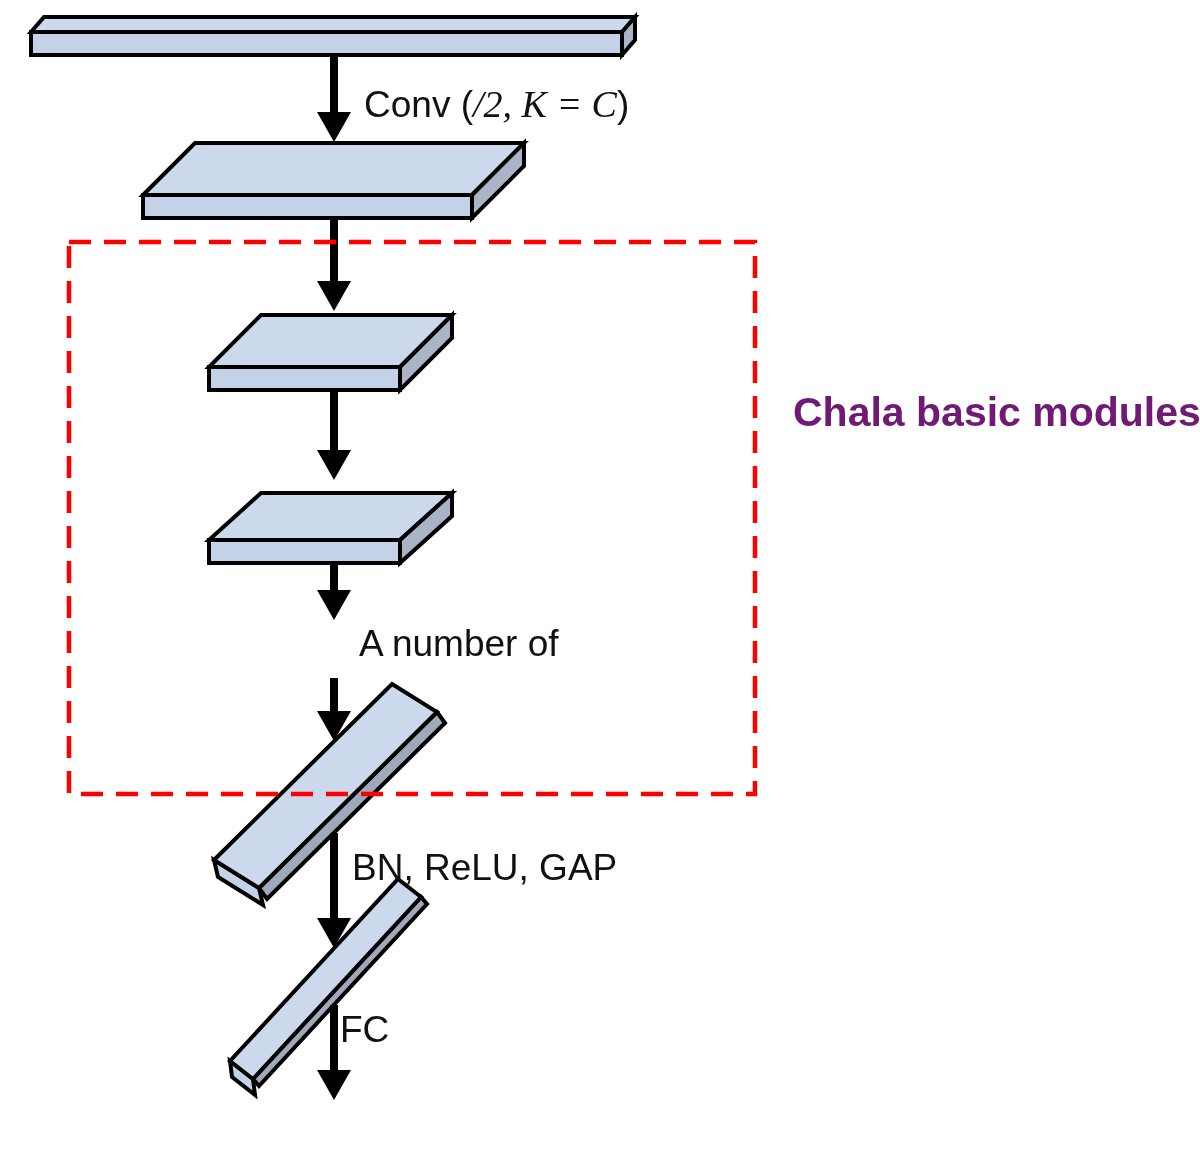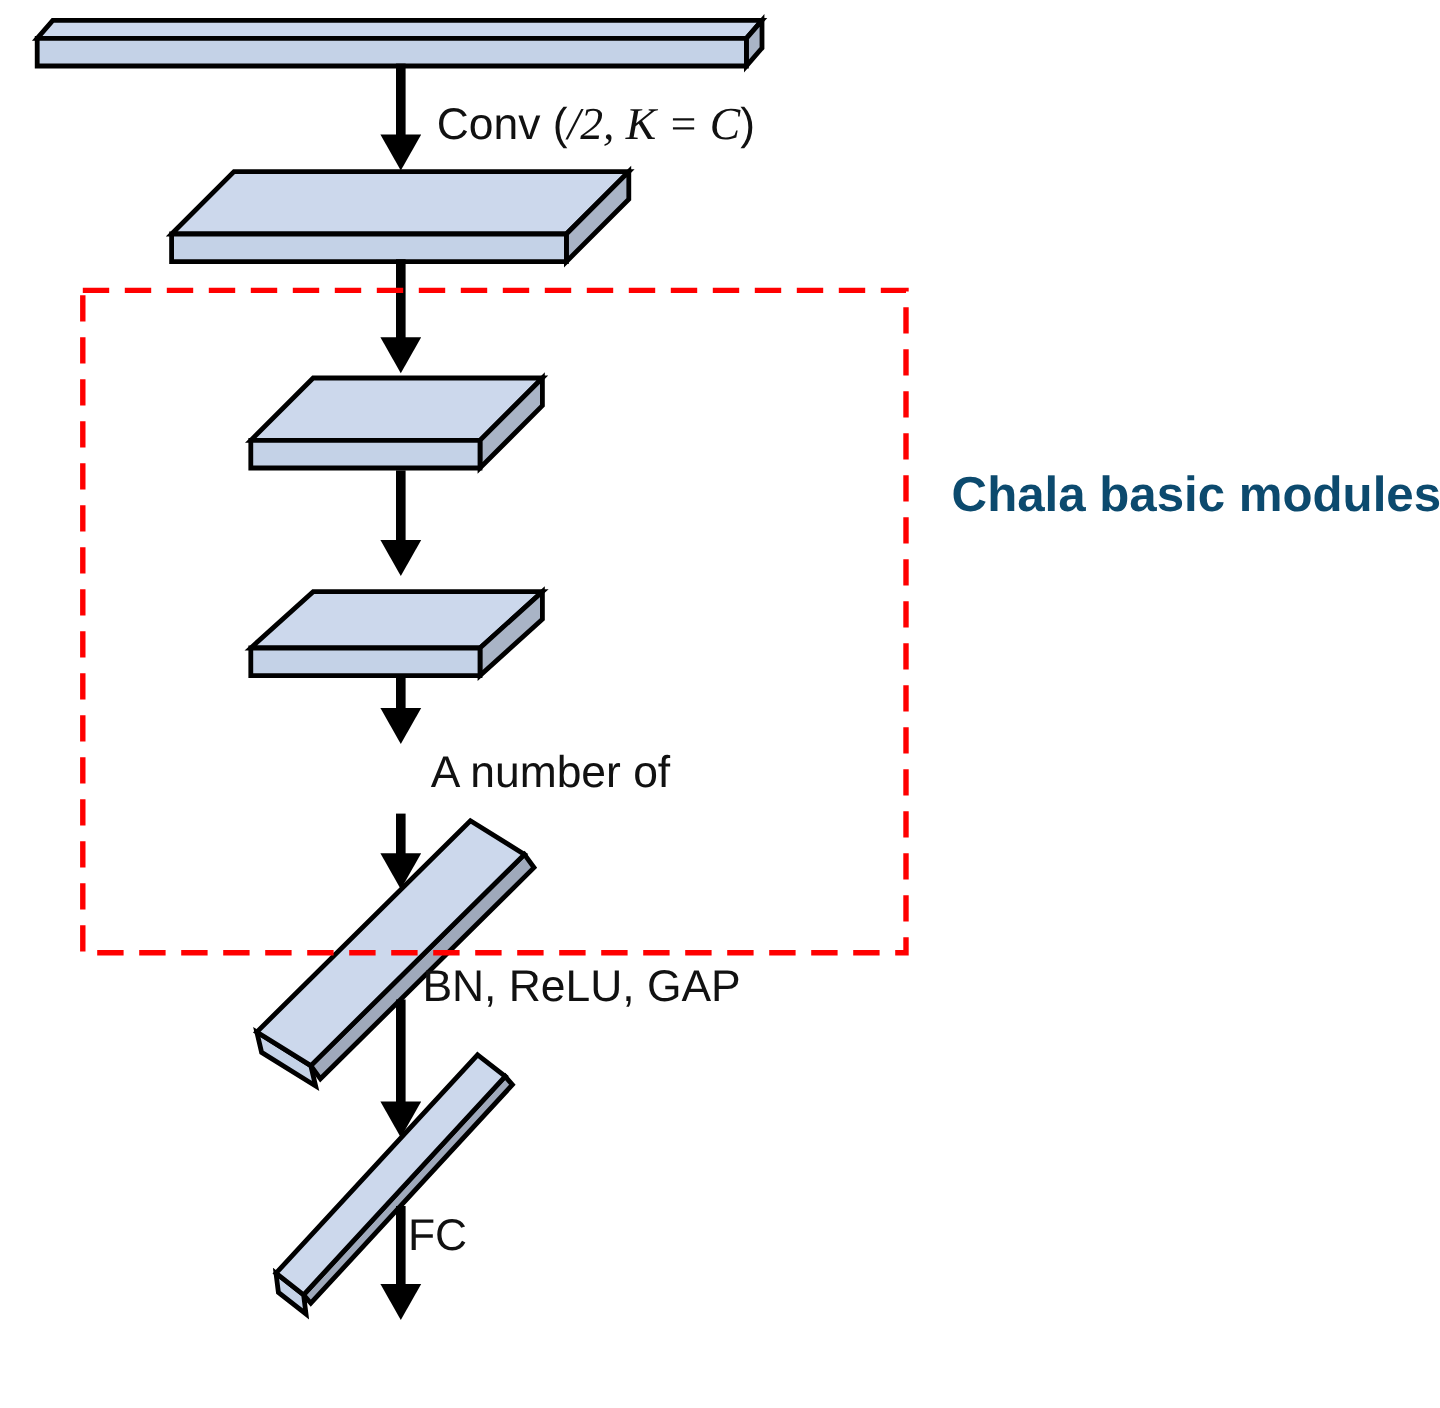--- a/index.html
+++ b/index.html
@@ -33,21 +33,21 @@
     font-weight:bold;
     letter-spacing:7px;
     margin-right:8px;
   }
   .note{
     position:absolute;
     left:793px;top:387px;
     font-size:41px;
     font-weight:bold;
     line-height:51px;
-    color:#0c4a6e;
+    color:#701a75;
     white-space:nowrap;
   }
 </style>
 </head>
 <body>
 
 <div class="stage">
 
   <svg width="1200" height="1173" viewBox="0 0 1200 1173">
 
@@ -125,21 +125,21 @@
     <rect class="dashed" x="69" y="242" width="686" height="552" stroke="#ff0000"></rect>
   </svg>
 
   <div class="lbl" style="left:364px;top:104px"><span>Conv (</span><span class="m">/2, K = C</span><span>)</span></div>
 
 
 
   <div class="lbl" style="left:359px;top:644px"><span>A number of</span></div>
 
 
-  <div class="lbl" style="left:352px;top:822px"><span>BN, ReLU, GAP</span></div>
+  <div class="lbl" style="left:352px;top:868px"><span>BN, ReLU, GAP</span></div>
 
   <div class="lbl" style="left:340px;top:1030px"><span>FC</span></div>
 
 
   <div class="note">
     <div>Chala basic modules</div>
   </div>
 
 </div>
 

